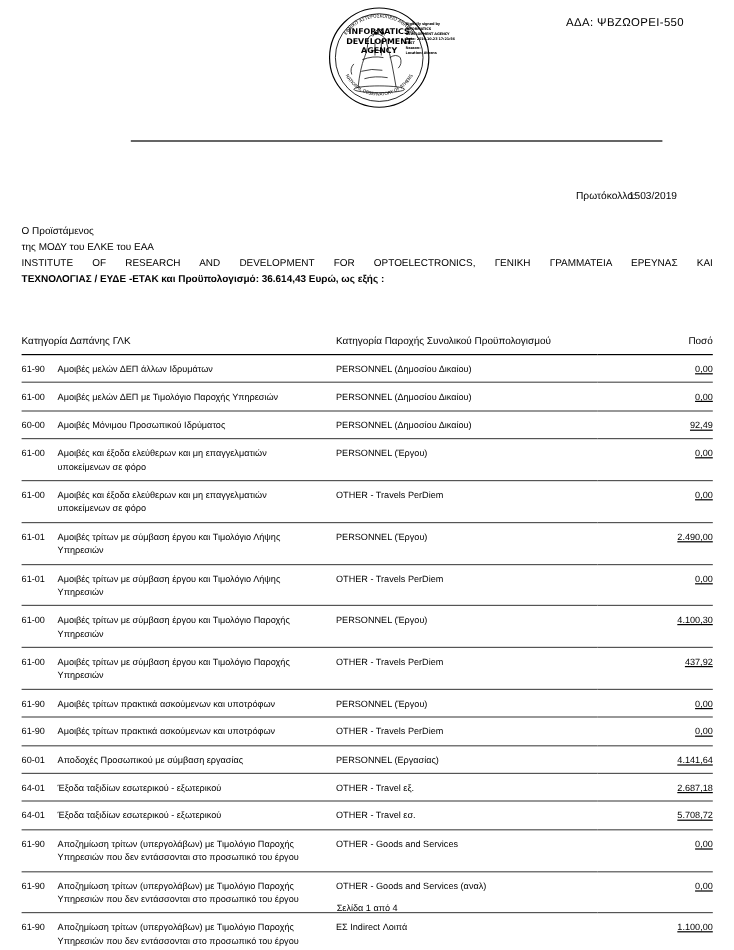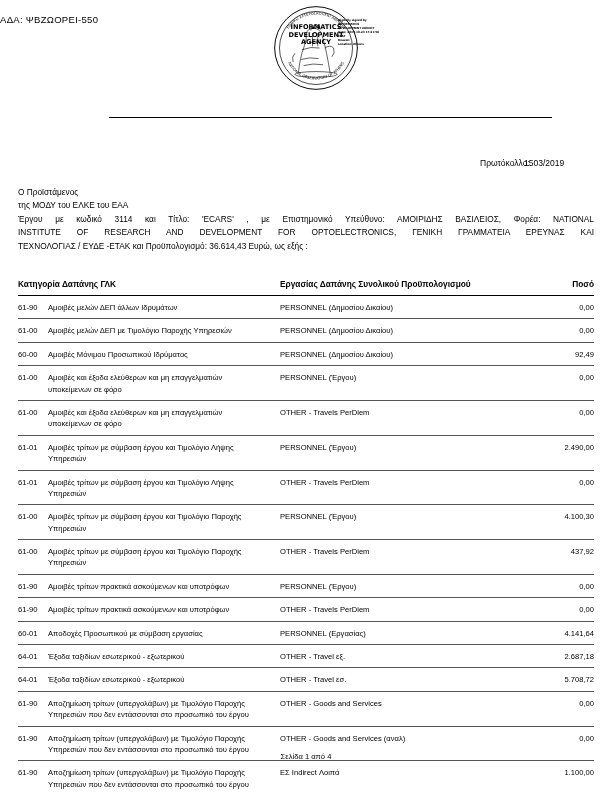--- a/index.html
+++ b/index.html
@@ -21,21 +21,21 @@
     height: 792px;
     box-sizing: border-box;
   }
 
   
   .ada-line {
     position: absolute;
     top: 14px;
     left: 0;
     width: 570px;
-    text-align: left;
+    text-align: right;
     font-size: 9.5px;
     letter-spacing: 0.3px;
   }
 
   .seal-wrap {
     position: absolute;
     top: 4px;
     left: 268px;
     width: 120px;
     height: 92px;
@@ -109,55 +109,57 @@
   }
   .intro .ln { display: block; }
   .intro .just {
     display: block;
     text-align: justify;
     text-align-last: justify;
   }
   .intro .lastln {
     display: block;
     text-align: left;
+    font-weight: bold;
   }
 
   
   .tbl {
     position: absolute;
     top: 279px;
     left: 18px;
     width: 576px;
     border-collapse: collapse;
     table-layout: fixed;
   }
   .tbl col.c1 { width: 262px; }
   .tbl col.c2 { width: 218px; }
   .tbl col.c3 { width: 96px; }
 
   .tbl thead th {
     font-size: 8.3px;
-    font-weight: bold;
+    font-weight: normal;
     text-align: left;
     padding: 0 0 6px 0;
     border-bottom: 1.3px solid #000;
     vertical-align: bottom;
   }
   .tbl thead th.amt { text-align: right; }
 
   .tbl tbody td {
     font-size: 7.6px;
     padding: 6px 0 5px 0;
     border-bottom: 0.9px solid #555;
     vertical-align: top;
     line-height: 1.5;
   }
   .tbl tbody td.amt {
     text-align: right;
     white-space: nowrap;
+    text-decoration: underline;
   }
   .tbl tbody td.glk { padding-right: 10px; }
   .tbl tbody td.cat { padding-right: 8px; }
 
   .glk-code {
     display: inline-block;
     width: 30px;
   }
   .glk-text {
     display: inline;
@@ -238,35 +240,34 @@
   <div class="title-rule"></div>
 
   <div class="proto-row">
     <span class="proto-label">Πρωτόκολλο:</span>
     <span class="proto-value">1503/2019</span>
   </div>
 
   <div class="intro">
     <span class="ln">Ο Προϊστάμενος</span>
     <span class="ln">της ΜΟΔΥ του ΕΛΚΕ του ΕΑΑ</span>
-    <span class="just">Έργου   με   κωδικό   3114 και   Τίτλο: 'ECARS' , με   Επιστημονικό   Υπεύθυνο: ΑΜΟΙΡΙΔΗΣ   ΒΑΣΙΛΕΙΟΣ, Φορέα: NATIONAL</span>
     <span class="just">INSTITUTE OF RESEARCH AND DEVELOPMENT FOR OPTOELECTRONICS, ΓΕΝΙΚΗ      ΓΡΑΜΜΑΤΕΙΑ      ΕΡΕΥΝΑΣ      ΚΑΙ</span>
     <span class="lastln">ΤΕΧΝΟΛΟΓΙΑΣ / ΕΥΔΕ -ΕΤΑΚ και Προϋπολογισμό: 36.614,43 Ευρώ, ως εξής :</span>
   </div>
 
   <table class="tbl">
     <colgroup>
       <col class="c1">
         <col class="c2">
         <col class="c3">
     </colgroup>
     <thead>
       <tr>
         <th>Κατηγορία Δαπάνης ΓΛΚ</th>
-        <th>Εργασίας Δαπάνης Συνολικού Προϋπολογισμού</th>
+        <th>Κατηγορία Παροχής Συνολικού Προϋπολογισμού</th>
         <th class="amt">Ποσό</th>
       </tr>
     </thead>
     <tbody>
         <tr>
           <td class="glk"><span class="glk-code">61-90</span><span class="glk-text">Αμοιβές μελών ΔΕΠ άλλων Ιδρυμάτων</span></td>
           <td class="cat">PERSONNEL (Δημοσίου Δικαίου)</td>
           <td class="amt">0,00</td>
         </tr>
         <tr>

